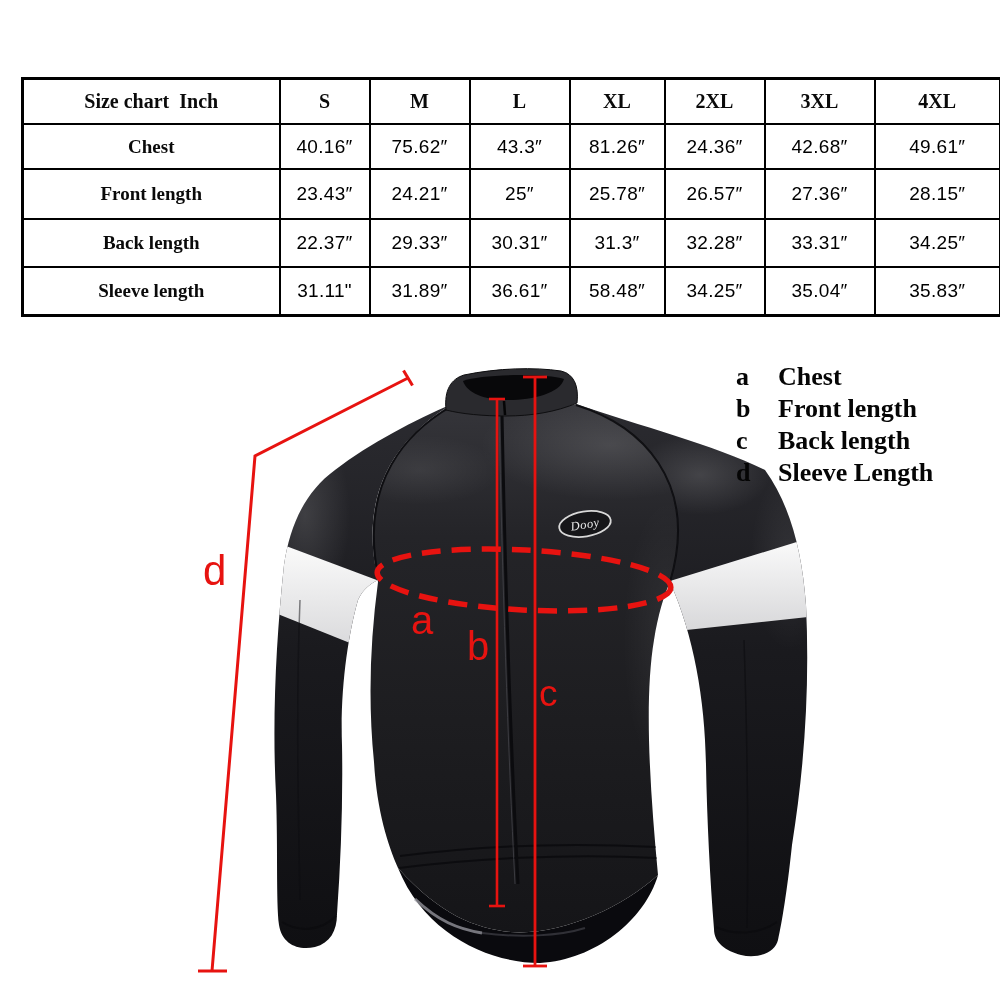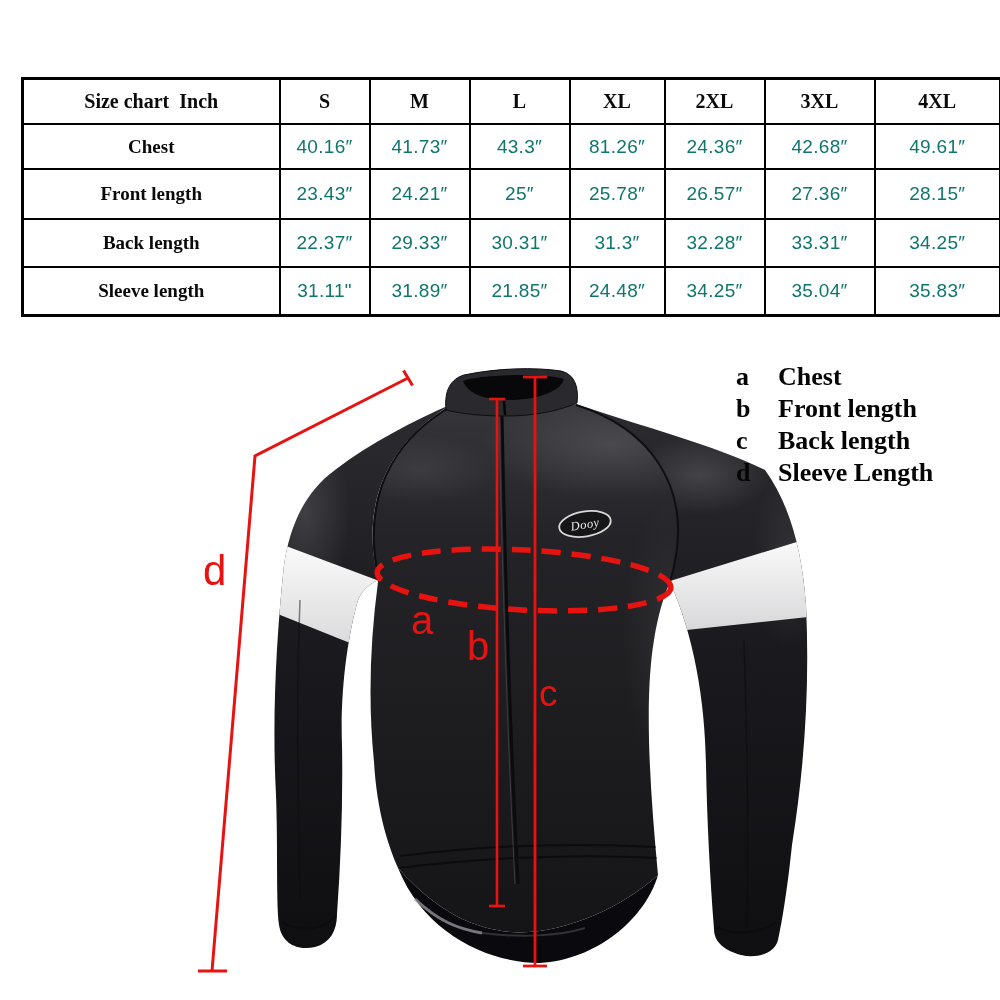--- a/index.html
+++ b/index.html
@@ -9,21 +9,21 @@
   
   table.size-table{position:absolute;left:21px;top:77px;width:978px;
         border-collapse:collapse;table-layout:fixed;background:#ffffff;
         border:3px solid #000;}
   .size-table th,.size-table td{border:2px solid #000;text-align:center;vertical-align:middle;
         padding:0;overflow:hidden;}
   .size-table th{font-weight:bold;font-size:20px;color:#0a0a0a;height:43px;
         font-family:"Liberation Serif",serif;}
   .size-table td.row-label{font-weight:bold;font-size:19px;color:#0a0a0a;}
   .size-table td.val{font-family:"Liberation Sans",sans-serif;font-weight:400;
-        font-size:19px;color:#0f766e;letter-spacing:0.3px;text-align:center;}
+        font-size:19px;color:#000000;letter-spacing:0.3px;text-align:center;}
   .size-table tr.r1{height:45px;} .size-table tr.r2{height:50px;}
   .size-table tr.r3{height:48px;} .size-table tr.r4{height:48px;}
 
   
   svg.figure{position:absolute;left:0;top:0;width:1000px;height:1000px;}
 
   
   .legend{position:absolute;left:736px;top:361px;}
   .legend-row{display:flex;align-items:center;height:32px;
         font-family:"Liberation Serif",serif;font-weight:bold;font-size:26px;color:#050505;}
@@ -53,21 +53,21 @@
         <th>M</th>
         <th>L</th>
         <th>XL</th>
         <th>2XL</th>
         <th>3XL</th>
         <th>4XL</th>
       </tr>
       <tr class="r1">
         <td class="row-label">Chest</td>
         <td class="val">40.16″</td>
-        <td class="val">41.73″</td>
+        <td class="val">75.62″</td>
         <td class="val">43.3″</td>
         <td class="val">81.26″</td>
         <td class="val">24.36″</td>
         <td class="val">42.68″</td>
         <td class="val">49.61″</td>
       </tr>
       <tr class="r2">
         <td class="row-label">Front length</td>
         <td class="val">23.43″</td>
         <td class="val">24.21″</td>
@@ -84,22 +84,22 @@
         <td class="val">30.31″</td>
         <td class="val">31.3″</td>
         <td class="val">32.28″</td>
         <td class="val">33.31″</td>
         <td class="val">34.25″</td>
       </tr>
       <tr class="r4">
         <td class="row-label">Sleeve length</td>
         <td class="val">31.11"</td>
         <td class="val">31.89″</td>
-        <td class="val">21.85″</td>
-        <td class="val">24.48″</td>
+        <td class="val">36.61″</td>
+        <td class="val">58.48″</td>
         <td class="val">34.25″</td>
         <td class="val">35.04″</td>
         <td class="val">35.83″</td>
       </tr>
     </tbody>
   </table>
 
   <svg class="figure" viewBox="0 0 1000 1000" xmlns="http://www.w3.org/2000/svg">
     <defs>
       <linearGradient id="gBody" x1="0" y1="0" x2="0" y2="1">

